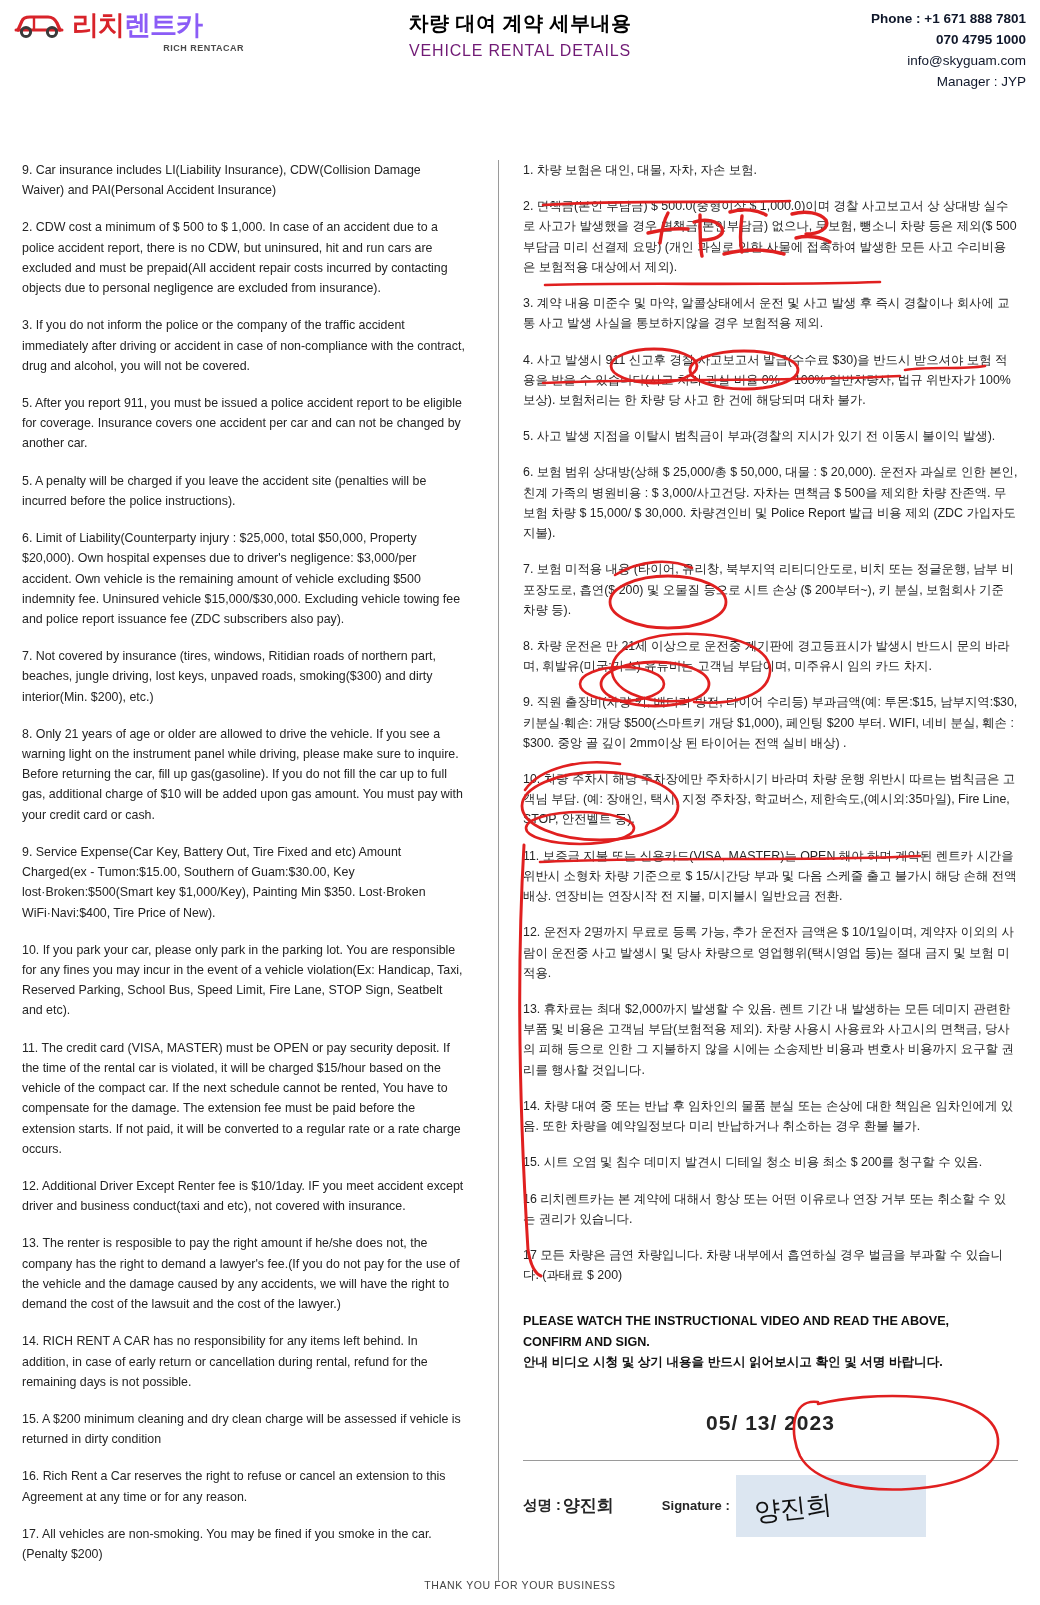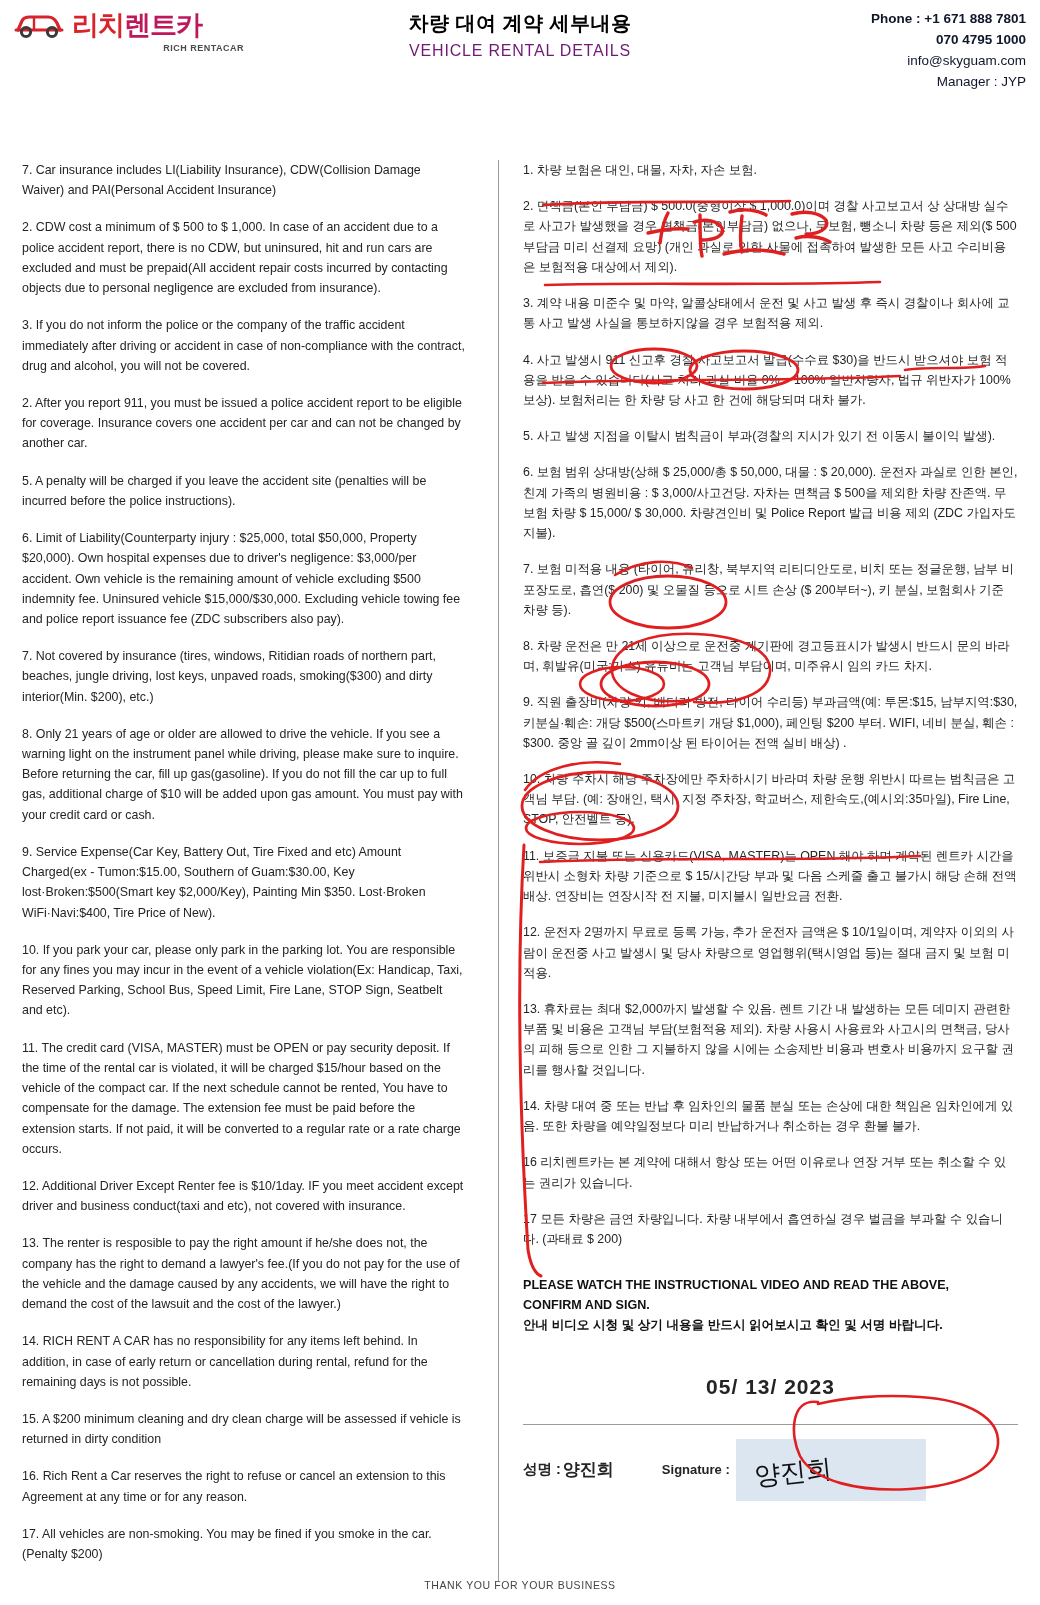--- a/index.html
+++ b/index.html
@@ -41,21 +41,21 @@
     position: relative;
     width: 52px; height: 30px;
   }
   .logo-text-kr {
     font-size: 27px;
     font-weight: bold;
     letter-spacing: -1px;
     line-height: 1;
   }
   .logo-text-kr .red { color: #d8232a; }
-  .logo-text-kr .dark { color: #be185d; }
+  .logo-text-kr .dark { color: #8b5cf6; }
   .logo-sub {
     font-size: 9px;
     letter-spacing: 0.5px;
     color: #4a4a4a;
     font-weight: bold;
     margin-top: 3px;
     text-align: right;
   }
 
   .title-wrap {
@@ -224,29 +224,29 @@
       <div class="strong">Phone : +1 671 888 7801</div>
       <div class="strong">070 4795 1000</div>
       <div>info@skyguam.com</div>
       <div>Manager : JYP</div>
     </div>
   </div>
 
   <div class="columns">
 
     <div class="col col-left">
-      <p>7. Car insurance includes LI(Liability Insurance), CDW(Collision Damage Waiver) and PAI(Personal Accident Insurance)</p>
+      <p>9. Car insurance includes LI(Liability Insurance), CDW(Collision Damage Waiver) and PAI(Personal Accident Insurance)</p>
       <p>2. CDW cost a minimum of $ 500 to $ 1,000. In case of an accident due to a police accident report, there is no CDW, but uninsured, hit and run cars are excluded and must be prepaid(All accident repair costs incurred by contacting objects due to personal negligence are excluded from insurance).</p>
       <p>3. If you do not inform the police or the company of the traffic accident immediately after driving or accident in case of non-compliance with the contract, drug and alcohol, you will not be covered.</p>
-      <p>2. After you report 911, you must be issued a police accident report to be eligible for coverage. Insurance covers one accident per car and can not be changed by another car.</p>
+      <p>5. After you report 911, you must be issued a police accident report to be eligible for coverage. Insurance covers one accident per car and can not be changed by another car.</p>
       <p>5. A penalty will be charged if you leave the accident site (penalties will be incurred before the police instructions).</p>
       <p>6. Limit of Liability(Counterparty injury : $25,000, total $50,000, Property $20,000). Own hospital expenses due to driver's negligence: $3,000/per accident. Own vehicle is the remaining amount of vehicle excluding $500 indemnity fee. Uninsured vehicle $15,000/$30,000. Excluding vehicle towing fee and police report issuance fee (ZDC subscribers also pay).</p>
       <p>7. Not covered by insurance (tires, windows, Ritidian roads of northern part, beaches, jungle driving, lost keys, unpaved roads, smoking($300) and dirty interior(Min. $200), etc.)</p>
       <p>8. Only 21 years of age or older are allowed to drive the vehicle. If you see a warning light on the instrument panel while driving, please make sure to inquire. Before returning the car, fill up gas(gasoline). If you do not fill the car up to full gas, additional charge of $10 will be added upon gas amount. You must pay with your credit card or cash.</p>
-      <p>9. Service Expense(Car Key, Battery Out, Tire Fixed and etc) Amount Charged(ex - Tumon:$15.00, Southern of Guam:$30.00, Key lost·Broken:$500(Smart key $2,000/Key), Painting Min $350. Lost·Broken WiFi·Navi:$400, Tire Price of New).</p>
+      <p>9. Service Expense(Car Key, Battery Out, Tire Fixed and etc) Amount Charged(ex - Tumon:$15.00, Southern of Guam:$30.00, Key lost·Broken:$500(Smart key $1,000/Key), Painting Min $350. Lost·Broken WiFi·Navi:$400, Tire Price of New).</p>
       <p>10. If you park your car, please only park in the parking lot. You are responsible for any fines you may incur in the event of a vehicle violation(Ex: Handicap, Taxi, Reserved Parking, School Bus, Speed Limit, Fire Lane, STOP Sign, Seatbelt and etc).</p>
       <p>11. The credit card (VISA, MASTER) must be OPEN or pay security deposit. If the time of the rental car is violated, it will be charged $15/hour based on the vehicle of the compact car. If the next schedule cannot be rented, You have to compensate for the damage. The extension fee must be paid before the extension starts. If not paid, it will be converted to a regular rate or a rate charge occurs.</p>
       <p>12. Additional Driver Except Renter fee is $10/1day. IF you meet accident except driver and business conduct(taxi and etc), not covered with insurance.</p>
       <p>13. The renter is resposible to pay the right amount if he/she does not, the company has the right to demand a lawyer's fee.(If you do not pay for the use of the vehicle and the damage caused by any accidents, we will have the right to demand the cost of the lawsuit and the cost of the lawyer.)</p>
       <p>14. RICH RENT A CAR has no responsibility for any items left behind. In addition, in case of early return or cancellation during rental, refund for the remaining days is not possible.</p>
       <p>15. A $200 minimum cleaning and dry clean charge will be assessed if vehicle is returned in dirty condition</p>
       <p>16. Rich Rent a Car reserves the right to refuse or cancel an extension to this Agreement at any time or for any reason.</p>
       <p>17. All vehicles are non-smoking. You may be fined if you smoke in the car. (Penalty $200)</p>
     </div>
 
@@ -260,20 +260,21 @@
       <p>5. 사고 발생 지점을 이탈시 범칙금이 부과(경찰의 지시가 있기 전 이동시 불이익 발생).</p>
       <p>6. 보험 범위 상대방(상해 $ 25,000/총 $ 50,000, 대물 : $ 20,000). 운전자 과실로 인한 본인, 친계 가족의 병원비용 : $ 3,000/사고건당. 자차는 면책금 $ 500을 제외한 차량 잔존액. 무보험 차량 $ 15,000/ $ 30,000. 차량견인비 및 Police Report 발급 비용 제외 (ZDC 가입자도 지불).</p>
       <p>7. 보험 미적용 내용 (타이어, 유리창, 북부지역 리티디안도로, 비치 또는 정글운행, 남부 비포장도로, 흡연($ 200) 및 오물질 등으로 시트 손상 ($ 200부터~), 키 분실, 보험회사 기준 차량 등).</p>
       <p>8. 차량 운전은 만 21세 이상으로 운전중 계기판에 경고등표시가 발생시 반드시 문의 바라며, 휘발유(미국:가스) 유류비는 고객님 부담이며, 미주유시 임의 카드 차지.</p>
       <p>9. 직원 출장비(차량 키, 배터리 방전, 타이어 수리등) 부과금액(예: 투몬:$15, 남부지역:$30, 키분실·훼손: 개당 $500(스마트키 개당 $1,000), 페인팅 $200 부터. WIFI, 네비 분실, 훼손 : $300. 중앙 골 깊이 2mm이상 된 타이어는 전액 실비 배상) .</p>
       <p>10. 차량 주차시 해당 주차장에만 주차하시기 바라며 차량 운행 위반시 따르는 범칙금은 고객님 부담. (예: 장애인, 택시, 지정 주차장, 학교버스, 제한속도,(예시외:35마일), Fire Line, STOP, 안전벨트 등).</p>
       <p>11. 보증금 지불 또는 신용카드(VISA, MASTER)는 OPEN 해야 하며 계약된 렌트카 시간을 위반시 소형차 차량 기준으로 $ 15/시간당 부과 및 다음 스케줄 출고 불가시 해당 손해 전액 배상. 연장비는 연장시작 전 지불, 미지불시 일반요금 전환.</p>
       <p>12. 운전자 2명까지 무료로 등록 가능, 추가 운전자 금액은 $ 10/1일이며, 계약자 이외의 사람이 운전중 사고 발생시 및 당사 차량으로 영업행위(택시영업 등)는 절대 금지 및 보험 미적용.</p>
       <p>13. 휴차료는 최대 $2,000까지 발생할 수 있음. 렌트 기간 내 발생하는 모든 데미지 관련한 부품 및 비용은 고객님 부담(보험적용 제외). 차량 사용시 사용료와 사고시의 면책금, 당사의 피해 등으로 인한 그 지불하지 않을 시에는 소송제반 비용과 변호사 비용까지 요구할 권리를 행사할 것입니다.</p>
       <p>14. 차량 대여 중 또는 반납 후 임차인의 물품 분실 또는 손상에 대한 책임은 임차인에게 있음. 또한 차량을 예약일정보다 미리 반납하거나 취소하는 경우 환불 불가.</p>
+      <p>15. 시트 오염 및 침수 데미지 발견시 디테일 청소 비용 최소 $ 200를 청구할 수 있음.</p>
       <p>16 리치렌트카는 본 계약에 대해서 항상 또는 어떤 이유로나 연장 거부 또는 취소할 수 있는 권리가 있습니다.</p>
       <p>17 모든 차량은 금연 차량입니다. 차량 내부에서 흡연하실 경우 벌금을 부과할 수 있습니다. (과태료 $ 200)</p>
 
       <div class="notice">
         <div>PLEASE WATCH THE INSTRUCTIONAL VIDEO AND READ THE ABOVE,</div>
         <div class="ln2">CONFIRM AND SIGN.</div>
         <div class="kr">안내 비디오 시청 및 상기 내용을 반드시 읽어보시고 확인 및 서명 바랍니다.</div>
       </div>
 
       <div class="date">05/ 13/ 2023</div>

